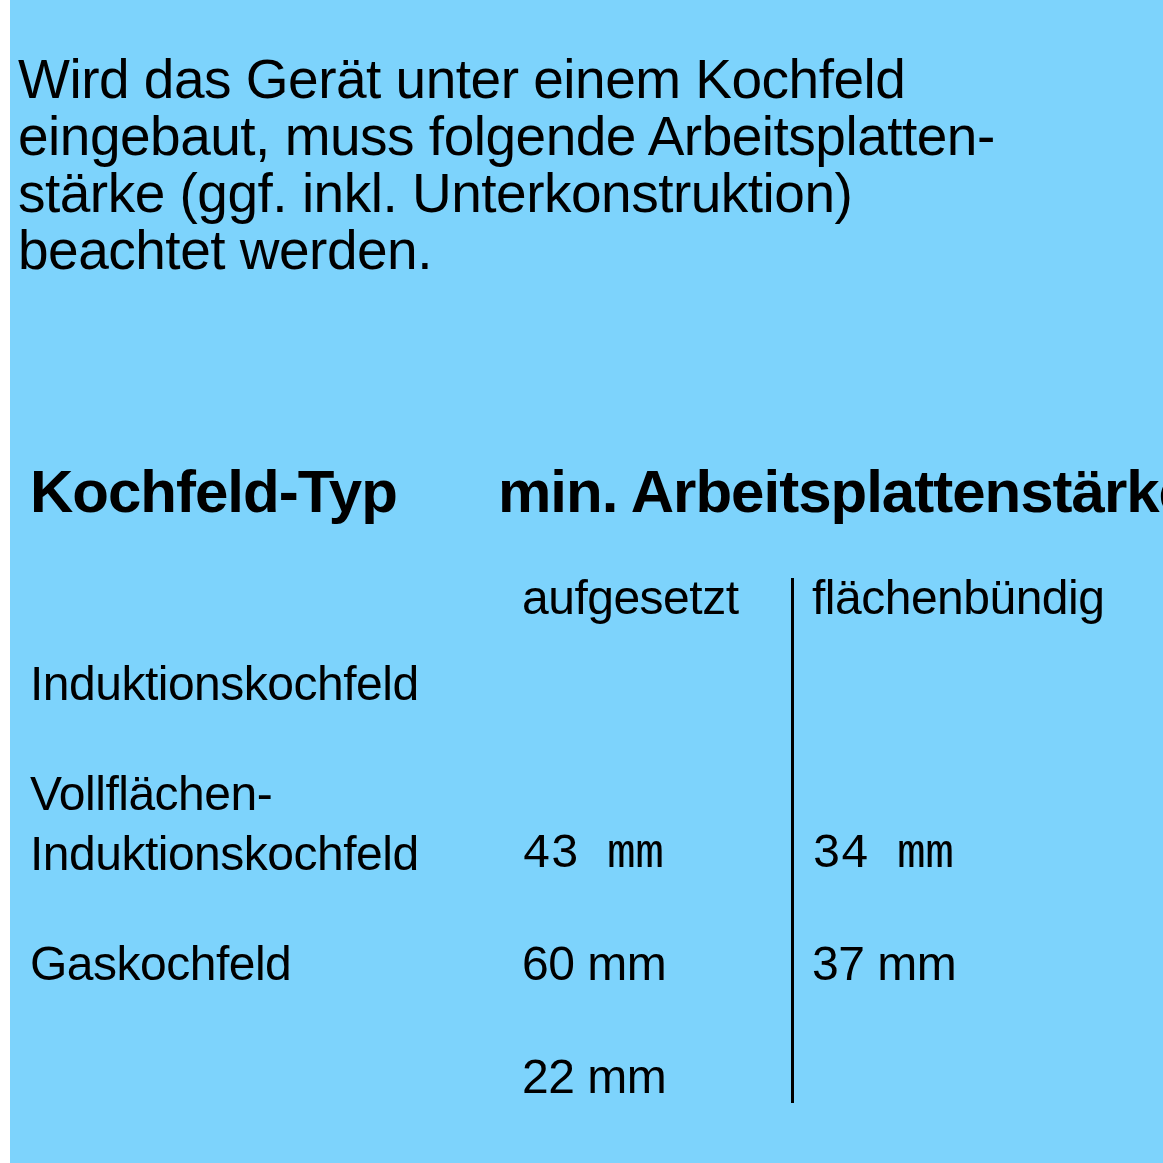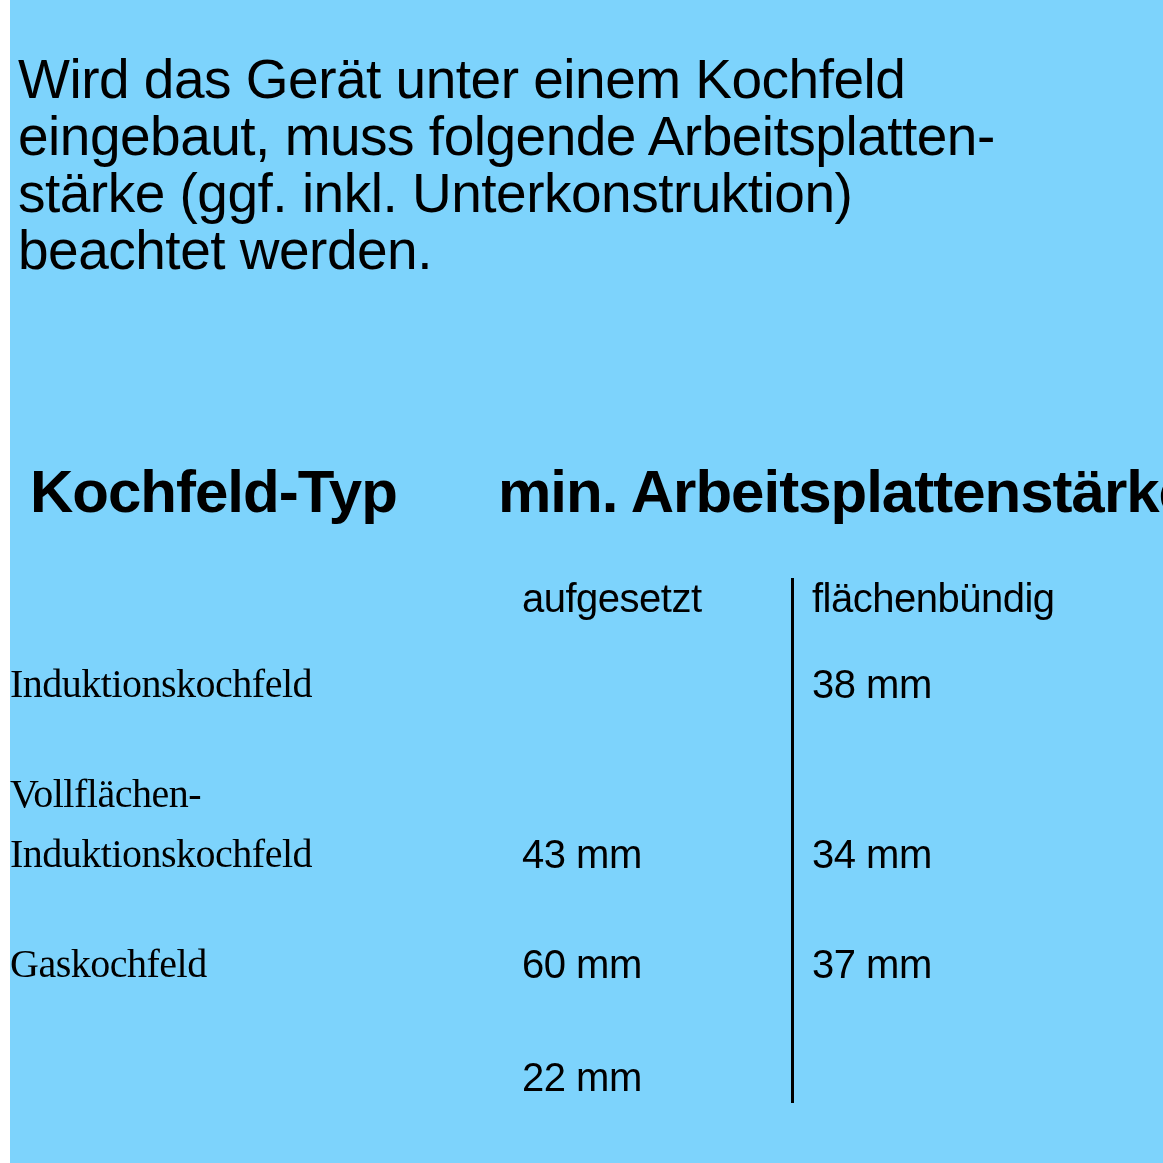--- a/index.html
+++ b/index.html
@@ -33,32 +33,32 @@
     font-size: 60px;
     line-height: 60px;
     font-weight: bold;
     letter-spacing: -1px;
     white-space: nowrap;
   }
   .hdr-type { left: 20px; }
   .hdr-thick { left: 488px; }
   .cell {
     position: absolute;
-    font-size: 40px;
+    font-size: 48px;
     line-height: 60px;
     letter-spacing: -0.5px;
     white-space: pre-line;
   }
-  .col-type  { left: 0; font-family: Liberation Serif, serif; }
+  .col-type  { left: 20px; }
   .col-mount { left: 512px; }
   .col-flush { left: 802px; }
   .sub-row    { top: 568px; }
   .row1       { top: 654px; }
   .row2-label { top: 764px; }
-  .row2-val   { top: 824px; }
+  .row2-val   { top: 824px; font-family: Liberation Mono, monospace; }
   .row3       { top: 934px; }
   .row4       { top: 1047px; }
   .vline {
     position: absolute;
     left: 781px;
     top: 578px;
     width: 3px;
     height: 525px;
     background: #000000;
   }
@@ -77,21 +77,20 @@
 
   <div class="hdr hdr-thick">min. Arbeitsplattenstärke</div>
 
   <div class="cell col-mount sub-row">aufgesetzt</div>
 
   <div class="cell col-flush sub-row">flächenbündig</div>
 
   <div class="vline"></div>
 
   <div class="cell col-type row1">Induktionskochfeld</div>
-  <div class="cell col-flush row1">38 mm</div>
 
   <div class="cell col-type row2-label">Vollflächen-
 Induktionskochfeld</div>
   <div class="cell col-mount row2-val">43 mm</div>
   <div class="cell col-flush row2-val">34 mm</div>
 
   <div class="cell col-type row3">Gaskochfeld</div>
   <div class="cell col-mount row3">60 mm</div>
   <div class="cell col-flush row3">37 mm</div>
 

